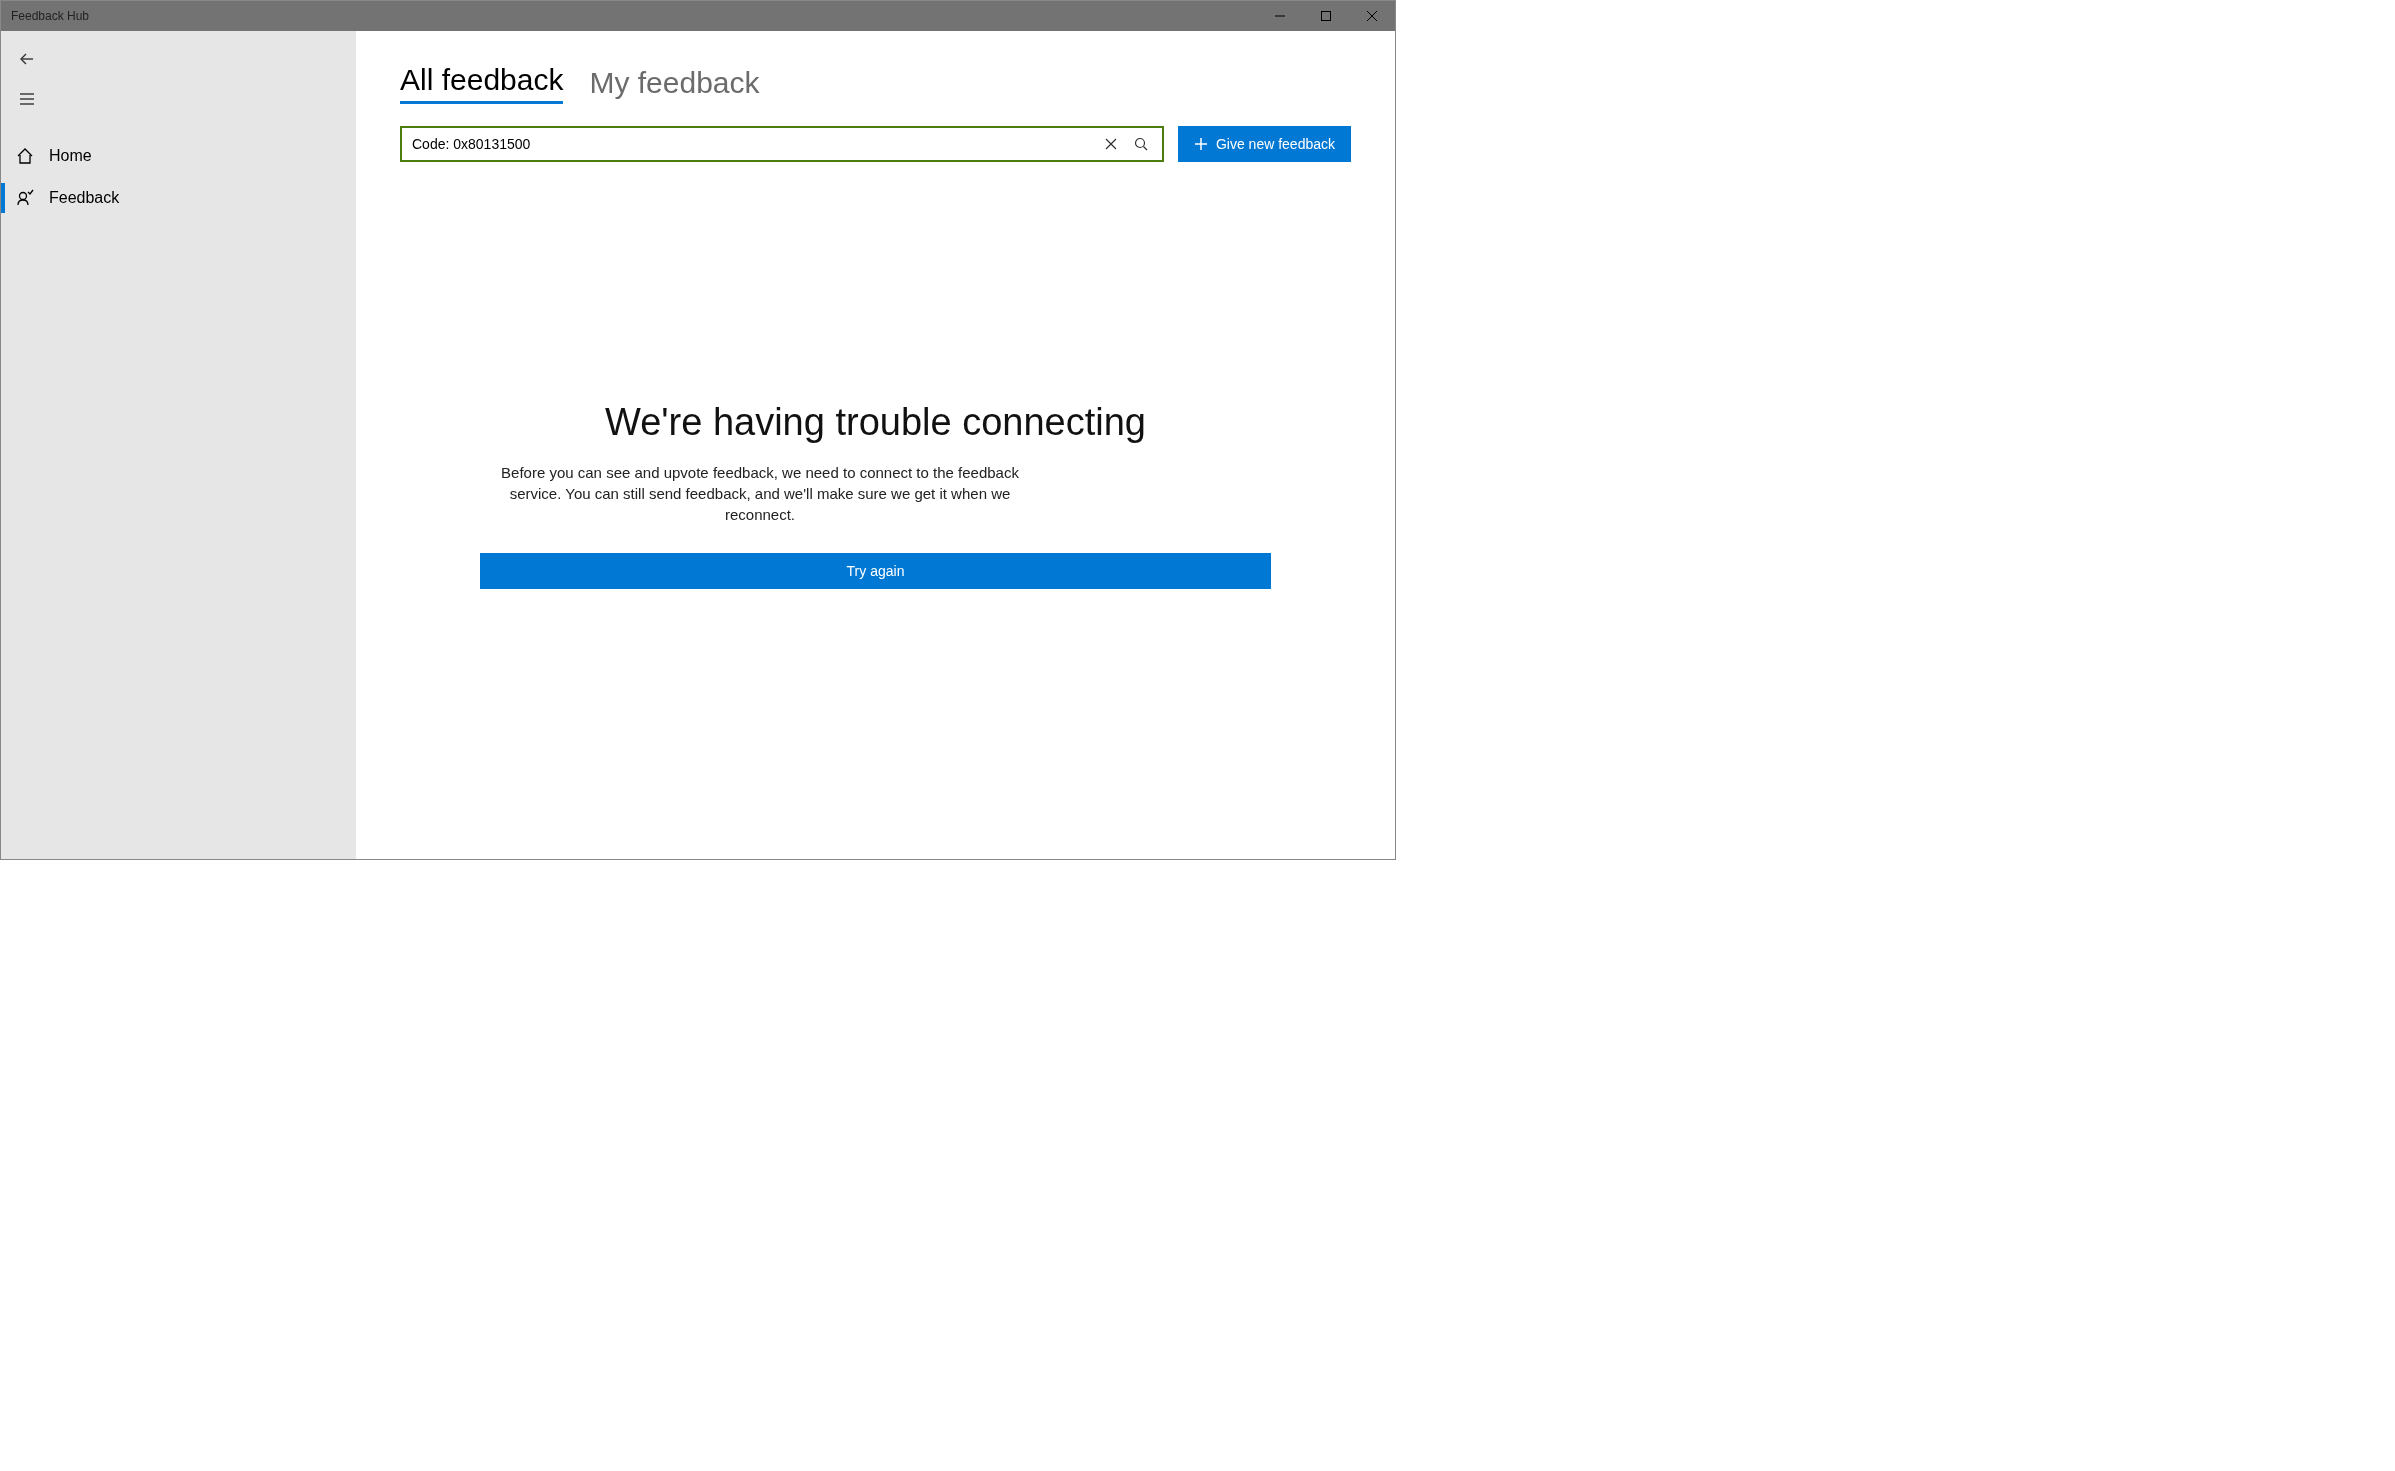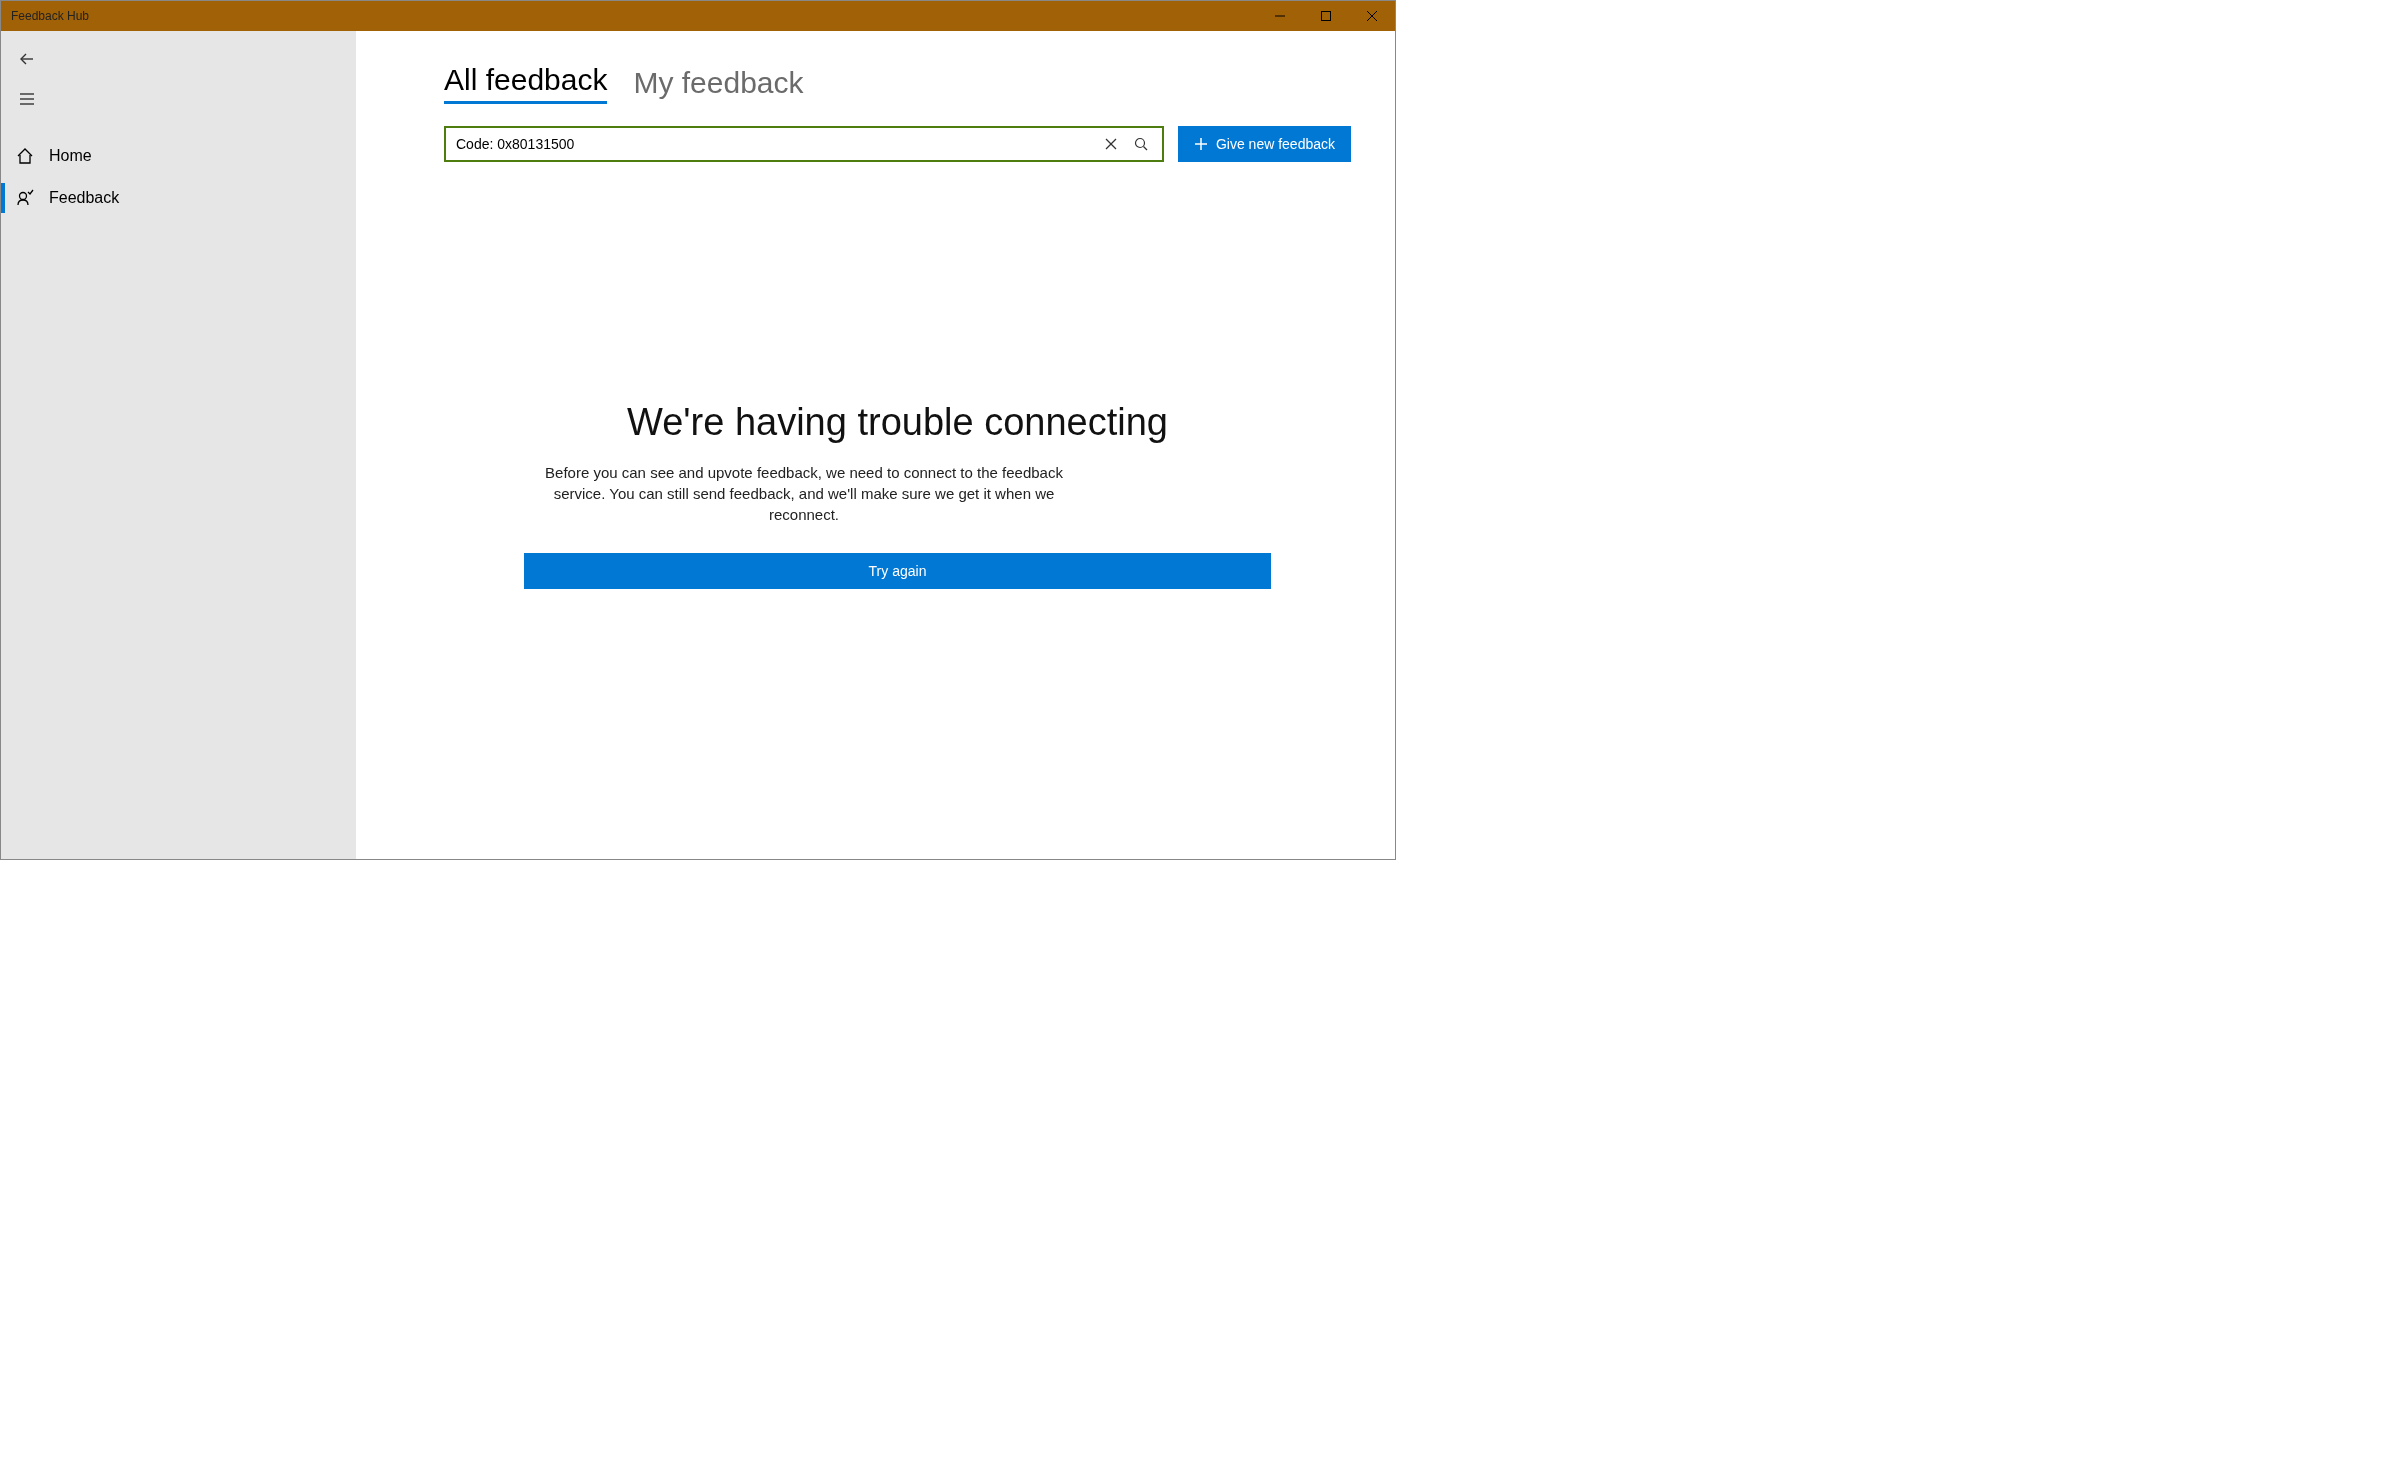--- a/index.html
+++ b/index.html
@@ -1,32 +1,32 @@
 <!DOCTYPE html>
 <html><head>
 <meta charset="utf-8">
 <style>
 * { box-sizing: border-box; margin: 0; padding: 0; }
 html, body { width: 100%; height: 100%; font-family: "Segoe UI", Tahoma, sans-serif; background: #fff; }
 .window { width: 1396px; height: 860px; border: 1px solid #888; background: #fff; position: relative; display: flex; flex-direction: column; }
-.titlebar { height: 30px; display: flex; align-items: center; background: #a16207; font-size: 12px; color: #222; }
+.titlebar { height: 30px; display: flex; align-items: center; background: #737373; font-size: 12px; color: #222; }
 .titlebar .title { padding-left: 10px; flex: 1; }
 .titlebar .controls { display: flex; }
 .titlebar .controls .ctrl { width: 46px; height: 30px; display: flex; align-items: center; justify-content: center; cursor: default; }
 .titlebar .controls .ctrl svg { stroke: #000; stroke-width: 1; fill: none; }
 .body { flex: 1; display: flex; min-height: 0; }
 .sidebar { width: 355px; background: #e6e6e6; display: flex; flex-direction: column; padding-top: 8px; }
 .sb-btn { height: 40px; display: flex; align-items: center; padding-left: 12px; cursor: default; font-size: 14px; color: #000; }
 .sb-btn svg { stroke: #333; stroke-width: 1.4; fill: none; }
 .sb-icon-only { width: 40px; justify-content: center; padding-left: 0; margin-left: 6px; }
 .nav-item { height: 42px; display: flex; align-items: center; padding-left: 14px; gap: 14px; font-size: 16px; color: #000; position: relative; cursor: default; }
 .nav-item.selected::before { content: ""; position: absolute; left: 0; top: 6px; bottom: 6px; width: 4px; background: #0078d4; }
 .nav-item .nav-ico { width: 20px; height: 20px; display: flex; align-items: center; justify-content: center; }
 .nav-item .nav-ico svg { stroke: #000; stroke-width: 1.3; fill: none; }
-.main { flex: 1; background: #fff; padding: 32px 44px; display: flex; flex-direction: column; margin-left: 44px; }
+.main { flex: 1; background: #fff; padding: 32px 44px; display: flex; flex-direction: column; }
 .tabs { display: flex; gap: 26px; align-items: flex-end; margin-bottom: 22px; }
 .tab { font-size: 30px; font-weight: 350; color: #6b6b6b; padding-bottom: 4px; cursor: default; }
 .tab.active { color: #000; border-bottom: 3px solid #0078d4; }
 .search-row { display: flex; gap: 14px; align-items: stretch; }
 .search-wrap { flex: 1; height: 36px; border: 2px solid #4d7c0f; display: flex; align-items: center; padding: 0 6px 0 10px; }
 .search-wrap input { flex: 1; border: none; outline: none; font-size: 14px; background: transparent; }
 .search-wrap .sicon { width: 30px; height: 30px; display: flex; align-items: center; justify-content: center; cursor: default; }
 .search-wrap .sicon svg { stroke: #333; stroke-width: 1.2; fill: none; }
 .primary-btn { background: #0078d4; color: #fff; border: none; height: 36px; padding: 8px 16px; display: flex; align-items: center; gap: 8px; font-size: 14px; cursor: default; }
 .primary-btn svg { stroke: #fff; stroke-width: 1.5; fill: none; }

